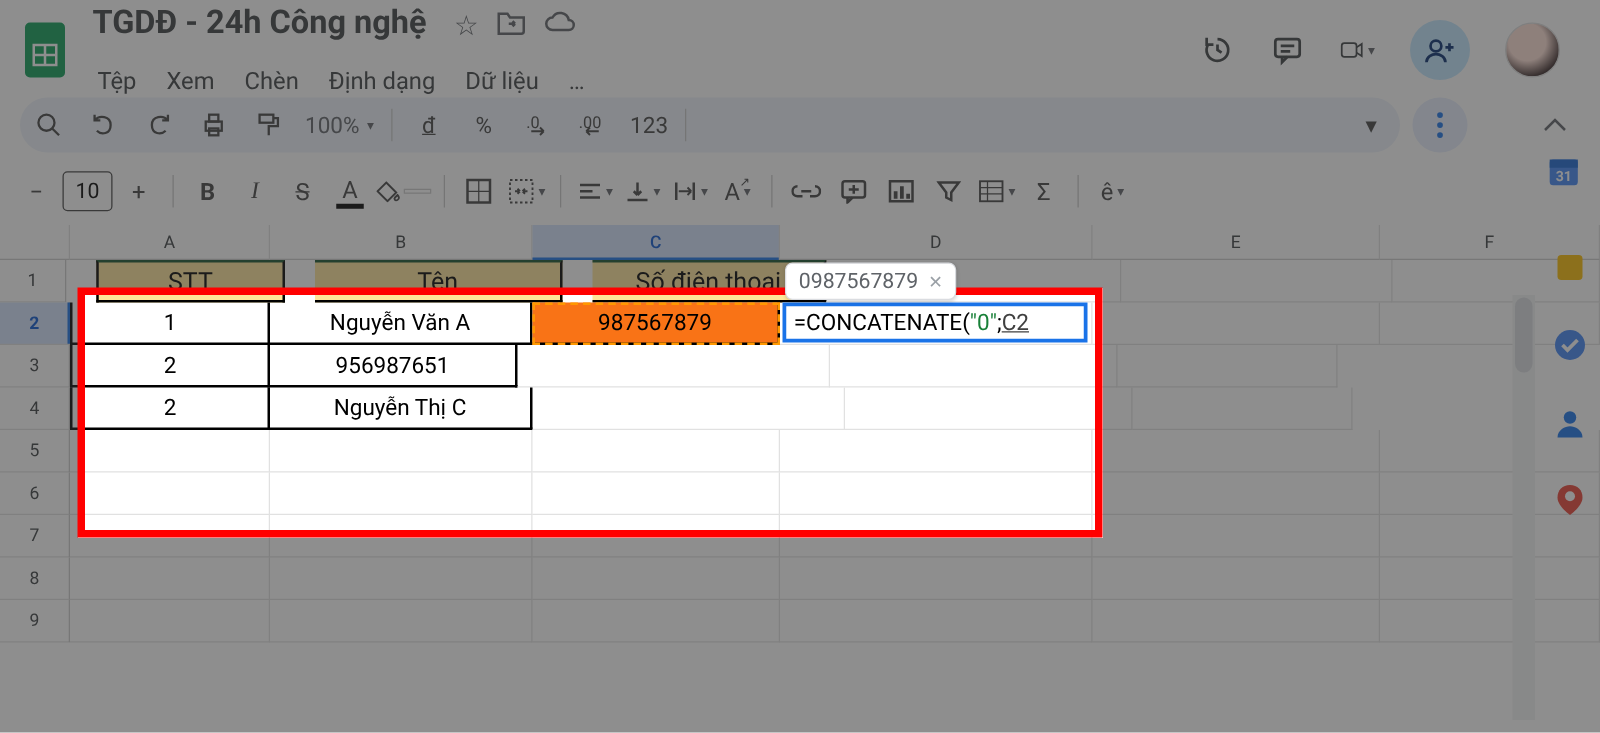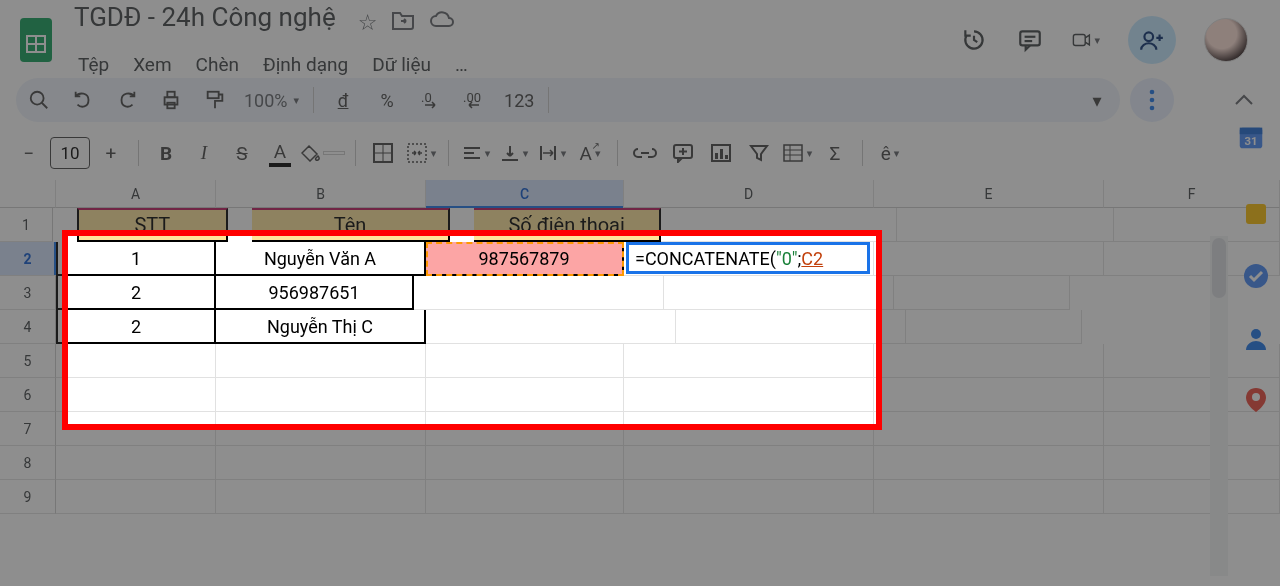--- a/index.html
+++ b/index.html
@@ -3,21 +3,21 @@
 <meta charset="utf-8">
 <style>
 * { margin:0; padding:0; box-sizing:border-box; font-family:"Google Sans",Roboto,Arial,sans-serif; }
 body { background:#fff; width:1280px; height:586px; overflow:hidden; position:relative;}
 .highlight-cut { position:absolute; top:230px; left:62px; width:820px; height:200px; background:transparent; box-shadow:0 0 0 9999px rgba(50,50,50,0.55); border:6px solid #ff0000; z-index:60; pointer-events:none;}
 
 .titlebar { display:flex; align-items:center; padding:8px 16px 0 16px; height:72px;}
 .logo { width:40px; height:52px; display:flex; align-items:center; justify-content:center; margin-right:12px;}
 .logo svg{width:36px;height:48px;}
 .titleblock{flex:1;}
-.doc-title { font-size:26px; color:#3c4043; padding:2px 6px; display:inline-block;}
+.doc-title { font-size:26px; color:#3c4043; padding:2px 6px; display:inline-block;font-weight:bold;}
 .title-icons { display:inline-flex; gap:14px; margin-left:12px; color:#5f6368; vertical-align:middle;}
 .title-icons span{font-size:22px;}
 .menubar { display:flex; gap:4px; margin-top:14px; font-size:19px; color:#3c4043;}
 .menubar span{padding:4px 10px; border-radius:4px;}
 .header-right{display:flex; align-items:center; gap:28px; padding-right:16px;}
 .hr-icon{width:28px; height:28px; color:#3c4043; display:flex; align-items:center; justify-content:center;}
 .share-btn{width:48px; height:48px; border-radius:24px; background:#c2e7ff; display:flex; align-items:center; justify-content:center;}
 .avatar{width:44px; height:44px; border-radius:22px; background:radial-gradient(circle at 40% 35%, #ffe0d6 40%, #3b2a2a 75%); border:1px solid #ddd;}
 
 .toolbar-row{display:flex; align-items:center; gap:10px; padding:10px 16px; height:56px;}
@@ -50,31 +50,31 @@
 .rows{}
 .row{display:flex; height:34px;}
 .row-h{width:56px; border-right:1px solid #ccc; border-bottom:1px solid #e1e1e1; display:flex; align-items:center; justify-content:center; font-size:14px; color:#3c4043; position:relative;}
 .row-h.sel{background:#d3e3fd; color:#0b57d0; font-weight:bold;}
 .row-h.sel::after{content:""; position:absolute; right:-1px; top:0; bottom:0; width:2px; background:#1a73e8;}
 .cell{border-right:1px solid #e1e1e1; border-bottom:1px solid #e1e1e1; display:flex; align-items:center; justify-content:center; font-size:18px; color:#000; padding:0 6px; position:relative;}
 .cell.cA{width:160px;}.cell.cB{width:210px;}.cell.cC{width:198px;}.cell.cD{width:250px;}.cell.cE{width:230px;}.cell.cF{width:176px;}
 
 .tbl-head{background:#ffe599; font-weight:400; font-size:20px;}
 .tbl-border{border-right:2px solid #000 !important; border-bottom:2px solid #000 !important;}
-.tbl-top{border-top:2px solid #be185d;margin-left:24px;}
+.tbl-top{border-top:2px solid #14532d;margin-left:24px;}
 .tbl-left{border-left:2px solid #000;}
 
-.c2-cell{background:#fca5a5; outline:2px dashed #ff9800; outline-offset:-2px;}
+.c2-cell{background:#f97316; outline:2px dashed #ff9800; outline-offset:-2px;}
 
 .active-cell{position:absolute; border:3px solid #1a73e8; background:#fff; font-family:Consolas,monospace; font-size:18px; padding:2px 6px; display:flex; align-items:center; z-index:70;}
 .formula-eq{color:#000;}
 .formula-fn{color:#000;}
 .formula-str{color:#188038;}
 .formula-pun{color:#000;}
-.formula-ref{color:#c2410c; text-decoration:underline;}
+.formula-ref{color:#404040; text-decoration:underline;}
 
 .tooltip{position:absolute; background:#fff; border:1px solid #dadce0; border-radius:6px; padding:4px 10px; font-family:Consolas,monospace; font-size:17px; color:#5f6368; z-index:71; box-shadow:0 1px 3px rgba(0,0,0,0.15); display:flex; align-items:center; gap:8px;}
 .tooltip .x{color:#9aa0a6; font-size:14px;}
 
 .side-panel{position:absolute; right:0; top:180px; width:48px; display:flex; flex-direction:column; align-items:center; gap:34px; padding-top:20px;}
 .side-panel div{width:28px; height:28px;}
 
 .scrollbar-v{position:absolute; right:52px; top:236px; width:18px; height:340px; background:#f1f3f4;}
 .scrollbar-v .thumb{width:14px; height:60px; background:#dadce0; border-radius:7px; margin:2px auto;}
 svg{display:block;}
@@ -414,20 +414,24 @@
   </div>
 
   <div class="active-cell" style="top:62px; left:626px; width:244px; height:32px;">
     <span class="formula-eq">=</span>
       <span class="formula-fn">CONCATENATE</span>
       <span class="formula-pun">(</span>
       <span class="formula-str">"0"</span>
       <span class="formula-pun">;</span>
       <span class="formula-ref">C2</span>
   </div>
+  <div class="tooltip" style="top:30px; left:628px;">
+    <span>0987567879</span>
+      <span class="x">✕</span>
+  </div>
 </div>
 
 <div class="scrollbar-v">
     <div class="thumb"></div>
   </div>
 
 <div class="side-panel">
   <div>
       <svg viewBox="0 0 28 28">
         <rect x="4" y="4" width="20" height="20" rx="3" fill="#fbbc04"></rect>

